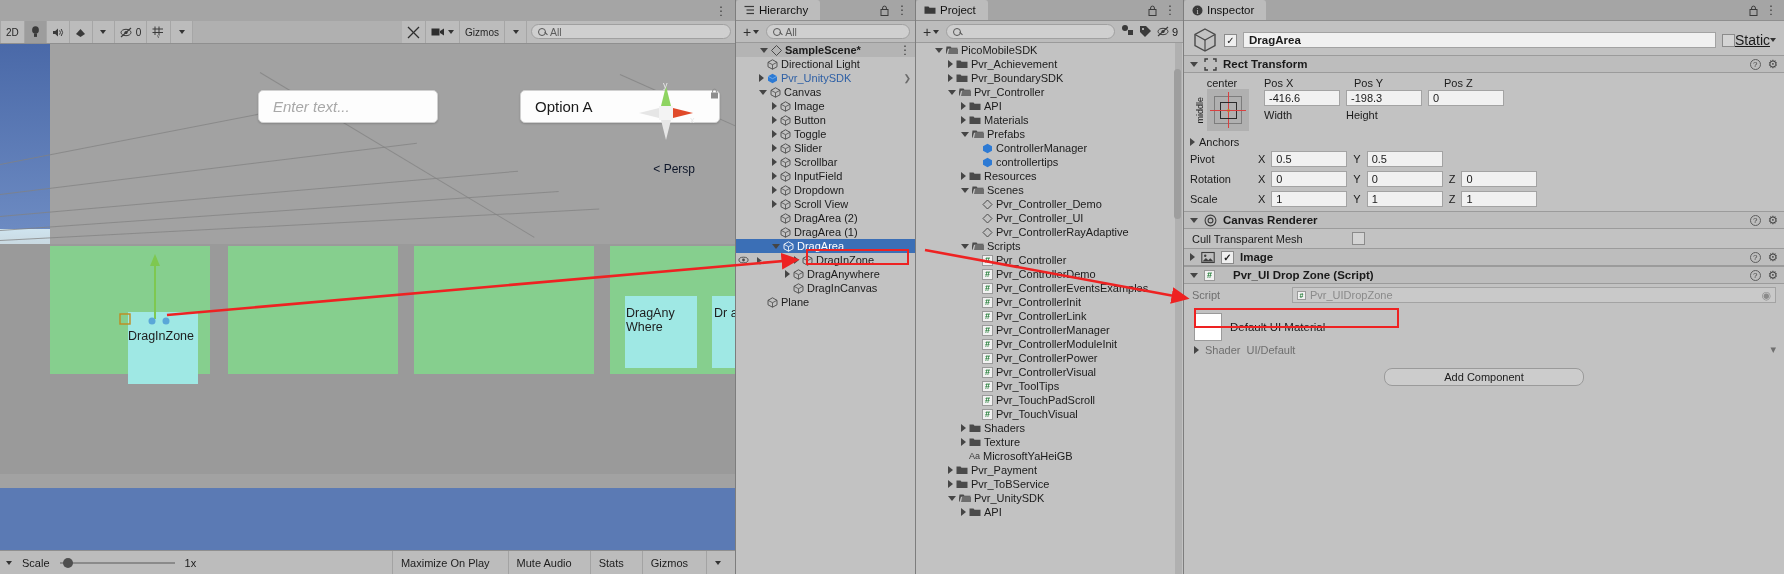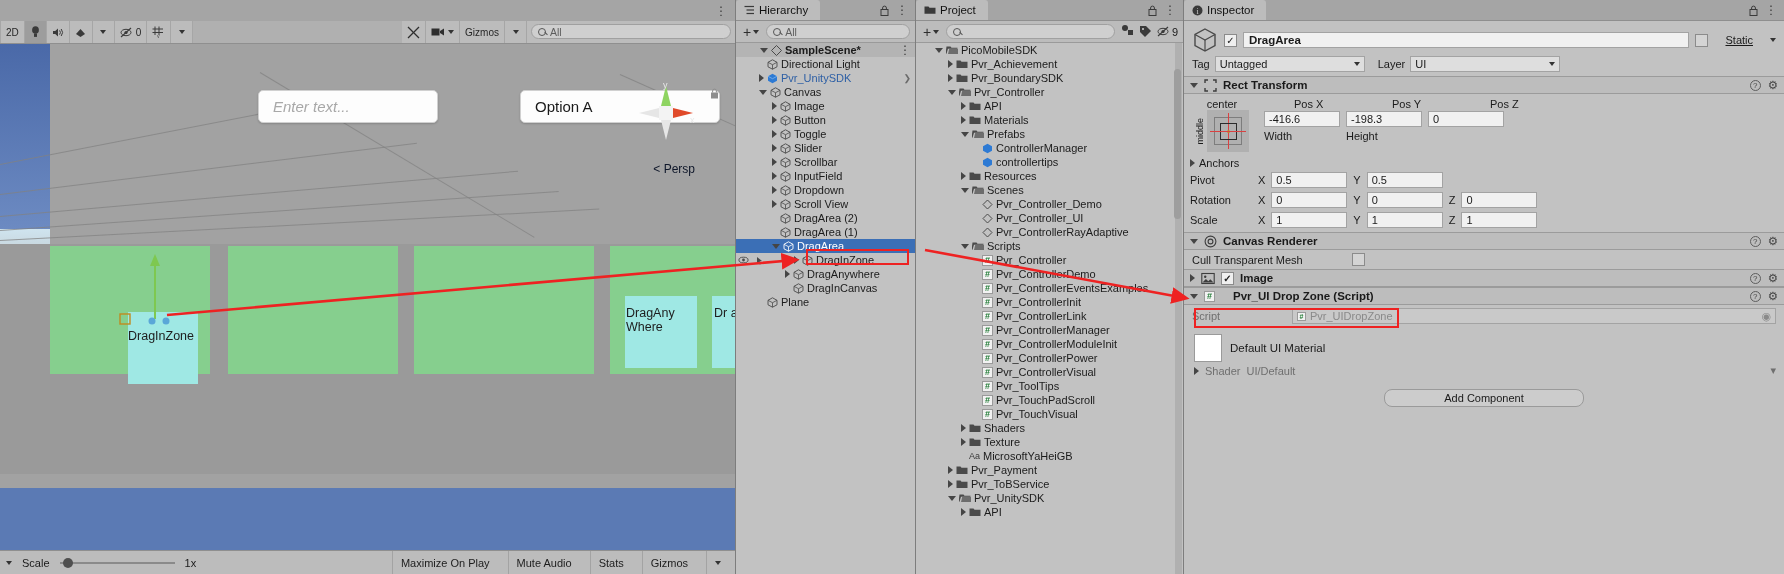--- a/index.html
+++ b/index.html
@@ -143,21 +143,21 @@
   #insp { flex:1; background:#c2c2c2; border-left:1px solid #7d7d7d; }
   .insp-body { height: calc(100% - 21px); overflow:hidden; }
   .insp-head { display:flex; align-items:center; gap:6px; padding:6px 8px 2px 8px; }
   .go-ico { width:26px;height:26px;flex:none; }
   .chk { width:13px;height:13px;background:#efefef;border:1px solid #8b8b8b;
          display:flex;align-items:center;justify-content:center;font-size:10px;
          color:#1b1b1b; flex:none; }
   .namefield { flex:1; height:16px; background:#f1f1f1; border:1px solid #a3a3a3;
                display:flex; align-items:center; padding:0 5px;
                font-weight:bold; font-size:11.5px; }
-  .staticrow { display:flex; align-items:center; gap:17px; font-size:11px;text-decoration:underline; }
+  .staticrow { display:flex; align-items:center; gap:0; font-size:14px;text-decoration:underline; }
   .tagrow { display:flex; align-items:center; gap:5px; padding:1px 8px 4px 8px; font-size:11px; }
   .dropdown { height:16px; background:#dedede; border:1px solid #a3a3a3;
               display:flex; align-items:center; padding:0 4px; font-size:11px;
               justify-content:space-between; }
   .comp-hdr { height:18px; background:#bdbdbd; border-top:1px solid #9b9b9b;
               border-bottom:1px solid #9b9b9b; display:flex; align-items:center;
               gap:6px; padding:0 6px; font-weight:bold; font-size:11.5px; }
   .comp-hdr .right { margin-left:auto; display:flex; gap:7px; align-items:center;
                      color:#444; font-weight:normal; }
   .q { width:11px;height:11px;border:1px solid #5e5e5e;border-radius:50%;
@@ -869,32 +869,20 @@
         <span class="chk">✓</span>
         <span class="namefield">
           <span>DragArea</span>
         </span>
         <span class="staticrow">
           <span class="chk" style="background:#d4d4d4;"></span>
           <span>Static</span>
           <span class="carat"></span>
         </span>
       </div>
-      <div class="tagrow">
-        <span class="lbl">Tag</span>
-        <span class="dropdown" style="width:150px;">
-          <span>Untagged</span>
-          <span class="carat"></span>
-        </span>
-        <span class="lbl" style="margin-left:8px;">Layer</span>
-        <span class="dropdown" style="width:150px;">
-          <span>UI</span>
-          <span class="carat"></span>
-        </span>
-      </div>
 
       <div class="comp-hdr">
         <span class="tri open"></span>
         <svg width="13" height="13" viewBox="0 0 13 13">
           <g stroke="#3d3d3d" stroke-width="1.4" fill="none">
             <path d="M1 4V1h3M12 4V1H9M1 9v3h3M12 9v3H9"></path>
           </g>
         </svg>
         <span>Rect Transform</span>
         <span class="right">
@@ -910,21 +898,21 @@
               <span class="lbl" style="writing-mode:vertical-rl;transform:rotate(180deg);font-size:9px;">middle</span>
               <div class="anchor-box">
                 <div class="anchor-inner">
                   <div class="anchor-sq"></div>
                   <div class="anchor-dot"></div>
                 </div>
               </div>
             </div>
           </div>
           <div style="flex:1;">
-            <div style="display:flex;gap:22px;margin-left:30px;">
+            <div style="display:flex;gap:14px;">
               <div style="width:76px;">
                   <div class="lbl">Pos X</div>
                 </div>
               <div style="width:76px;">
                   <div class="lbl">Pos Y</div>
                 </div>
               <div style="width:76px;">
                   <div class="lbl">Pos Z</div>
                 </div>
             </div>

